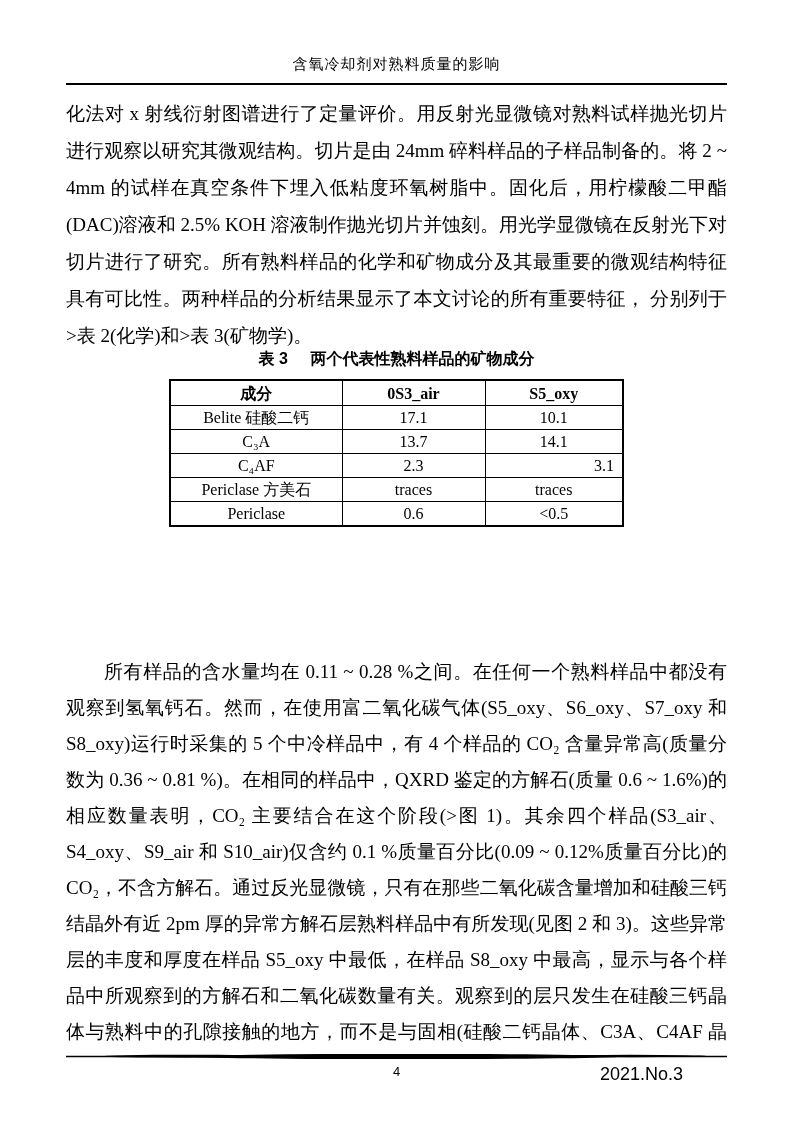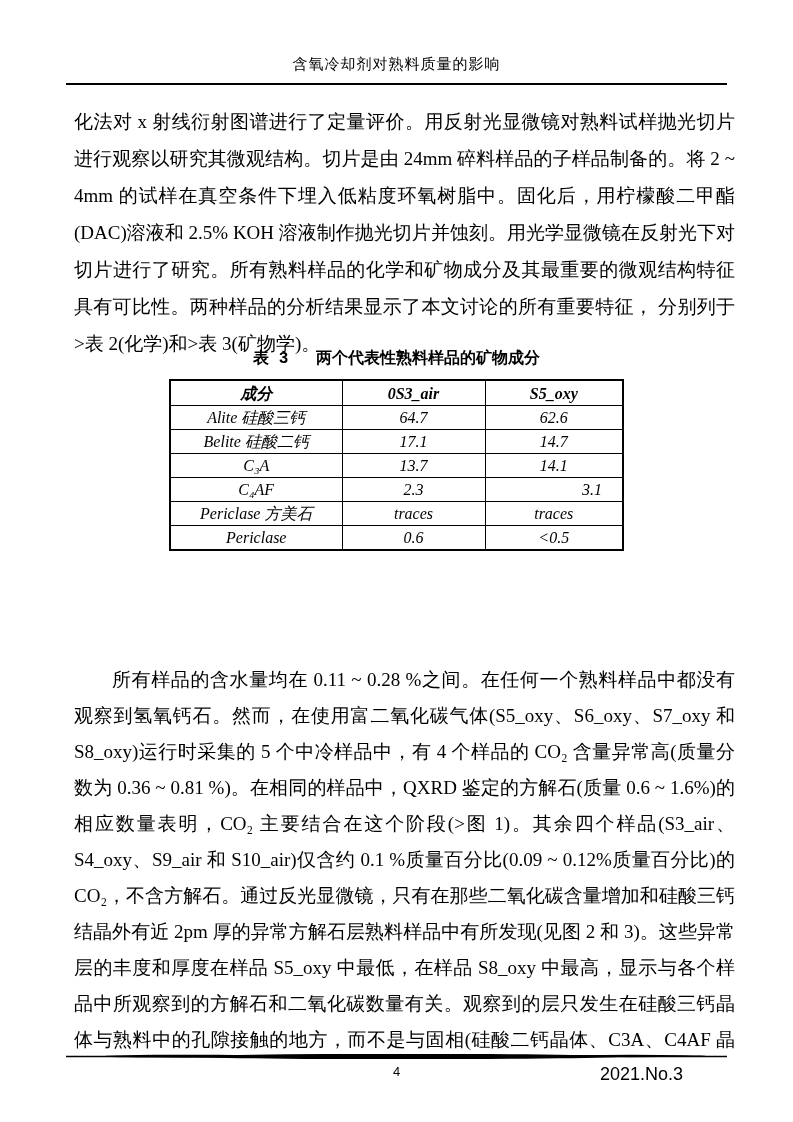--- a/index.html
+++ b/index.html
@@ -34,39 +34,39 @@
     background: #000000;
   }
   .para {
     position: absolute;
     left: 66px;
     width: 661px;
     font-size: 19px;
     line-height: 37px;
     text-align: justify;
     overflow: hidden;
-    margin: 8px;
+    margin: 0;
   }
   .para-1 {
     top: 95px;
     height: 261px;
   }
   .para-2 {
     top: 654px;
     height: 397px;
     line-height: 36px;
     text-indent: 2em;
   }
   .table-caption {
     position: absolute;
     top: 347px;
     left: 66px;
     width: 661px;
     text-align: center;
-    font-family: Liberation Mono, monospace;
+    font-family: Liberation Sans, sans-serif;
     font-weight: bold;
     font-size: 16px;
     height: 24px;
     line-height: 24px;
   }
   .table-caption .cap-text { margin-left: 18px; }
   .mineral-table {
     position: absolute;
     top: 379px;
     left: 169px;
@@ -81,32 +81,31 @@
   .mineral-table th, .mineral-table td {
     border: 1px solid #000000;
     text-align: center;
     vertical-align: middle;
     font-size: 16px;
     height: 23px;
     padding: 0;
     line-height: 23px;
     overflow: hidden;
     white-space: nowrap;
-    font-style: italic;
   }
   .mineral-table th {
     font-weight: bold;
     height: 24px;
   }
   .mineral-table th.th-component {
     font-family: "Liberation Sans", "DejaVu Sans", sans-serif;
   }
   .mineral-table td.val-right {
     text-align: right;
-    padding-right: 20px;
+    padding-right: 8px;
   }
   .footer-rule {
     position: absolute;
     top: 1052px;
     left: 66px;
     width: 661px;
     height: 9px;
   }
   .footer-page-num {
     position: absolute;
@@ -149,28 +148,23 @@
       </colgroup>
     <thead>
       <tr>
         <th class="th-component">成分</th>
         <th>0S3_air</th>
         <th>S5_oxy</th>
       </tr>
     </thead>
     <tbody>
       <tr>
-        <td>Alite 硅酸三钙</td>
-        <td>64.7</td>
-        <td>62.6</td>
-      </tr>
-      <tr>
         <td>Belite 硅酸二钙</td>
         <td>17.1</td>
-        <td>14.7</td>
+        <td>10.1</td>
       </tr>
       <tr>
         <td>C₃A</td>
         <td>13.7</td>
         <td>14.1</td>
       </tr>
       <tr>
         <td>C₄AF</td>
         <td>2.3</td>
         <td class="val-right">3.1</td>

